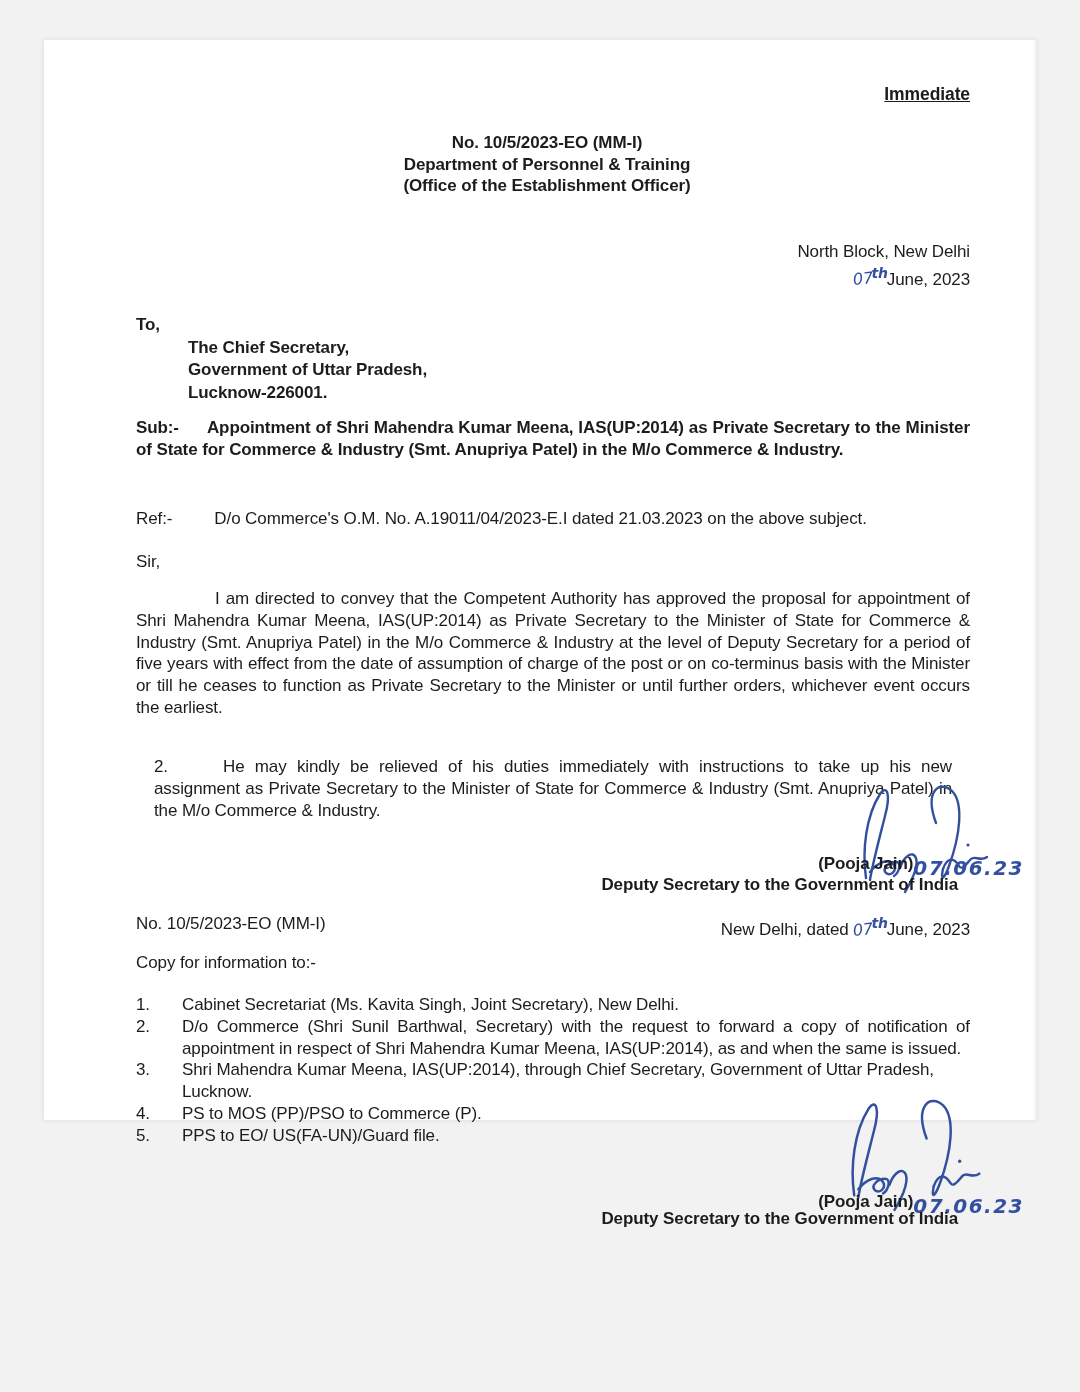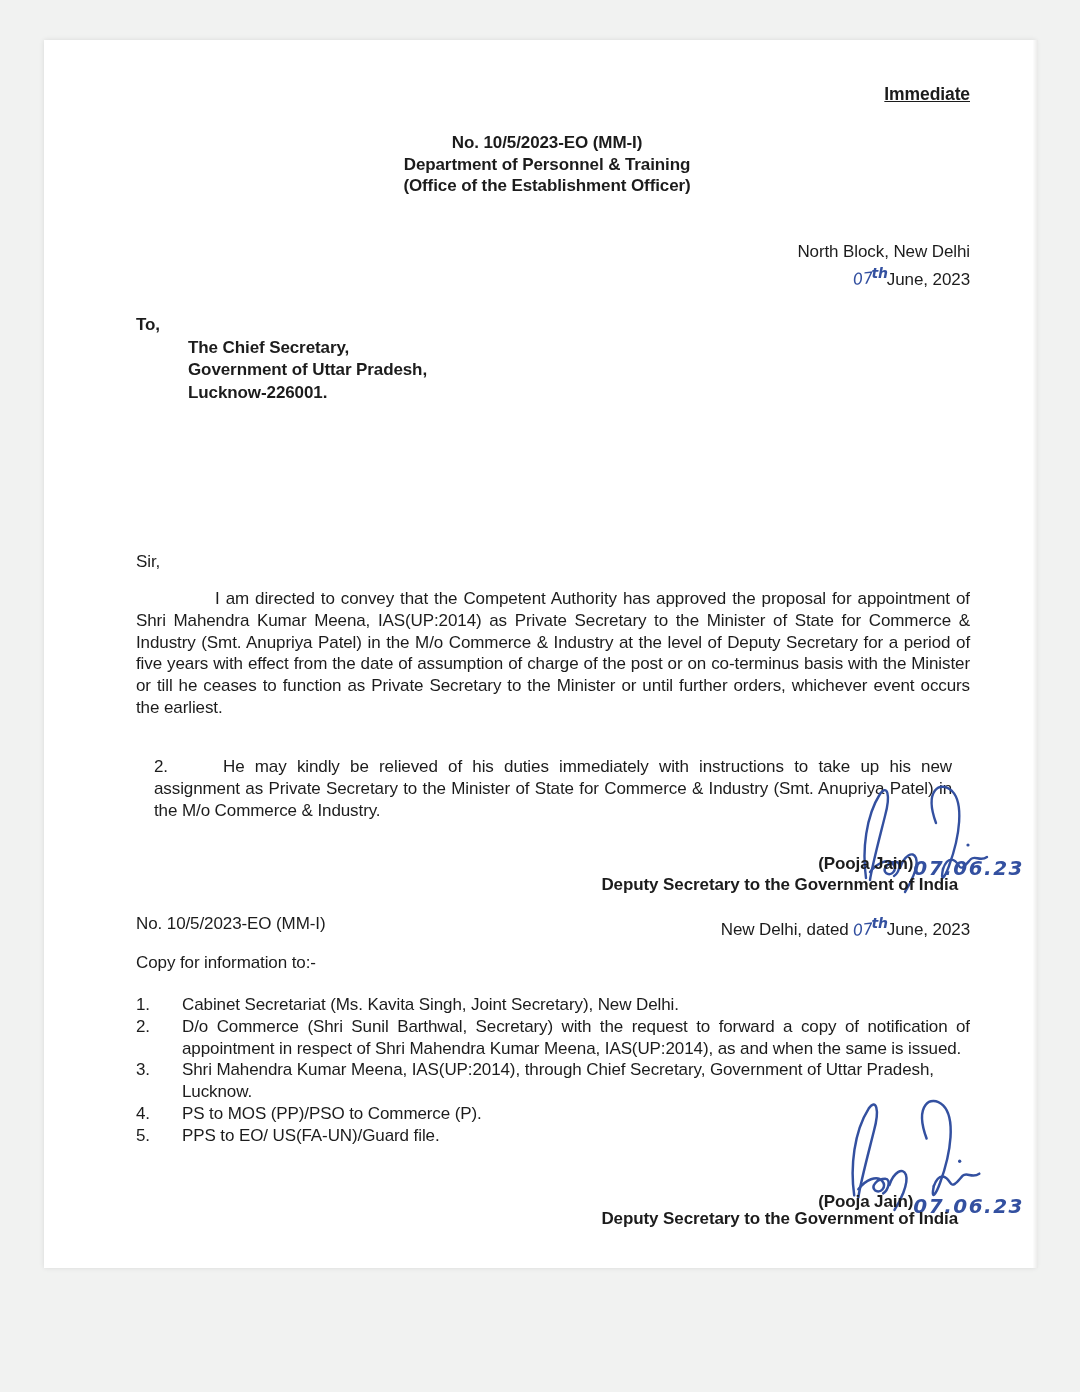--- a/index.html
+++ b/index.html
@@ -5,21 +5,21 @@
   html,body{margin:0;padding:0;}
   body{
     width:1080px;height:1392px;
     background:#f1f2f1;
     font-family:"Liberation Sans",sans-serif;
     color:#1c1c1c;
     position:relative;
     overflow:hidden;
   }
   .sheet{
-    position:absolute;left:44px;top:40px;width:992px;height:1228px;
+    position:absolute;left:44px;top:40px;width:992px;height:1080px;
     background:#ffffff;
     box-shadow:0 0 5px rgba(0,0,0,0.10);
   }
   .sheet::after{ 
     content:"";position:absolute;top:0;right:-2px;width:5px;height:100%;
     background:linear-gradient(to right,#fdfdfd,#e9e9e8);
   }
   .abs{position:absolute;}
   .b{font-weight:700;}
   .u{text-decoration:underline;}
@@ -76,21 +76,27 @@
     <div><span class="hand hand-day">07</span><span class="hand hand-sup">th</span><span>June, 2023</span></div>
   </div>
 
   <div class="abs to-label b">To,</div>
   <div class="abs recipient b">
     <div>The Chief Secretary,</div>
     <div>Government of Uttar Pradesh,</div>
     <div>Lucknow-226001.</div>
   </div>
 
+  <div class="abs subject just b">
+    <span>Sub:-</span><span class="gap-sub"></span><span>Appointment of Shri Mahendra Kumar Meena, IAS(UP:2014) as Private Secretary to the Minister of State for Commerce &amp; Industry (Smt. Anupriya Patel) in the M/o Commerce &amp; Industry.</span>
+  </div>
 
+  <div class="abs reference">
+    <span>Ref:-</span><span class="gap-ref"></span><span>D/o Commerce's O.M. No. A.19011/04/2023-E.I dated 21.03.2023 on the above subject.</span>
+  </div>
 
   <div class="abs salutation">Sir,</div>
 
   <p class="abs para1 just" style="margin:0">I am directed to convey that the Competent Authority has approved the proposal for appointment of Shri Mahendra Kumar Meena, IAS(UP:2014) as Private Secretary to the Minister of State for Commerce &amp; Industry (Smt. Anupriya Patel) in the M/o Commerce &amp; Industry at the level of Deputy Secretary for a period of five years with effect from the date of assumption of charge of the post or on co-terminus basis with the Minister or till he ceases to function as Private Secretary to the Minister or until further orders, whichever event occurs the earliest.</p>
 
   <p class="abs para2 just" style="margin:18px">
     <span class="num-tab">2.</span><span>He may kindly be relieved of his duties immediately with instructions to take up his new assignment as Private Secretary to the Minister of State for Commerce &amp; Industry (Smt. Anupriya Patel) in the M/o Commerce &amp; Industry.</span>
   </p>
 
   <svg class="sig-svg sig1" width="150" height="118" viewBox="0 0 150 118">

